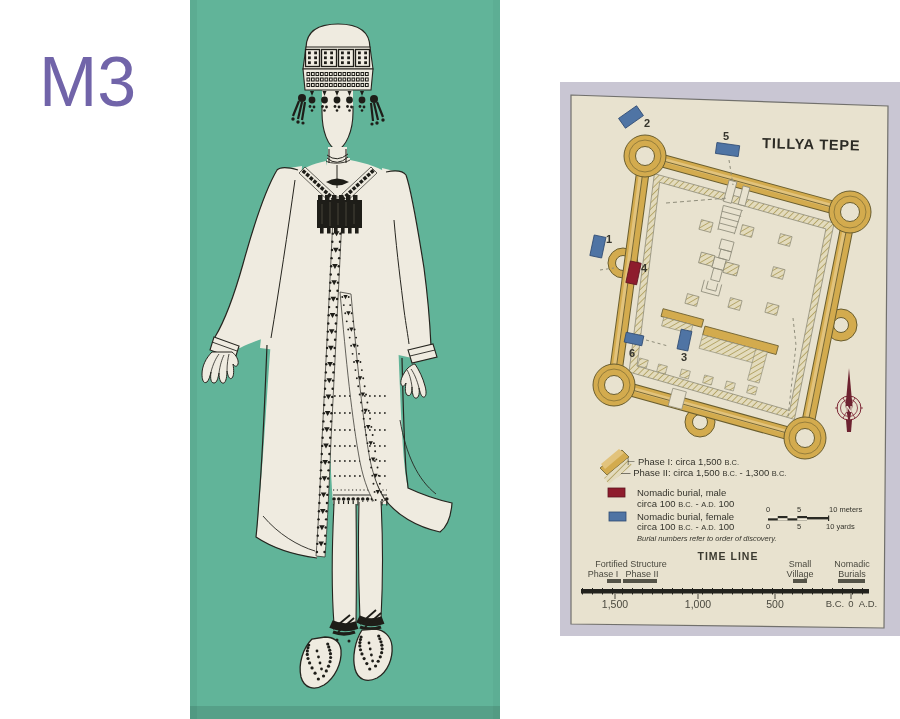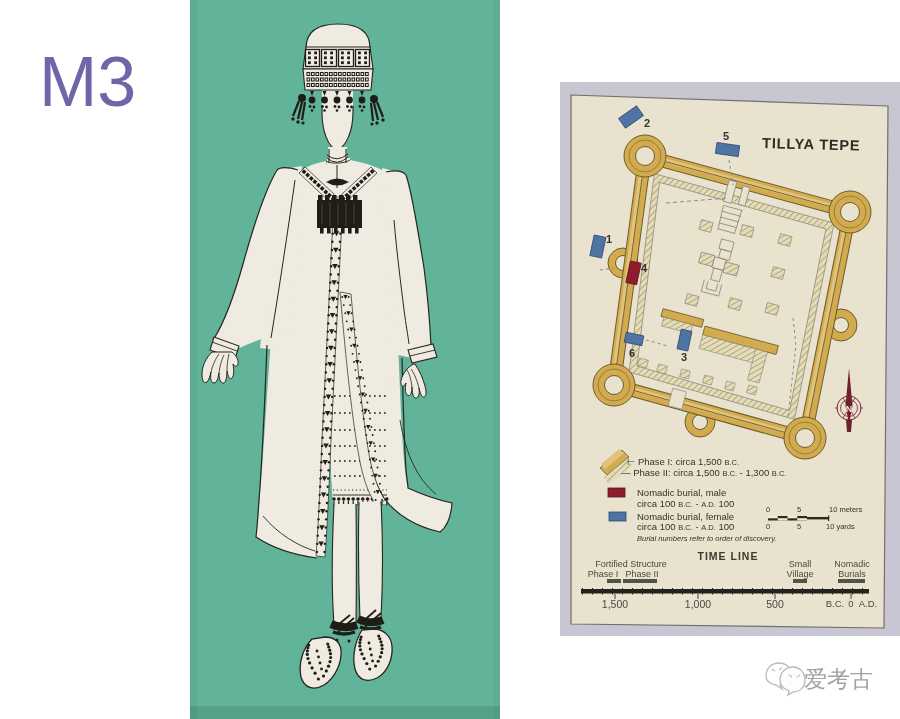--- a/index.html
+++ b/index.html
@@ -752,26 +752,13 @@
 <path d="M615,594 L615,599 M698,594 L698,599 M775,594 L775,599 M851,594 L851,599" stroke="#4a493f" stroke-width="1"></path>
 <text x="615" y="608" font-size="10.5" fill="#4a493f" text-anchor="middle">1,500</text>
 <text x="698" y="608" font-size="10.5" fill="#4a493f" text-anchor="middle">1,000</text>
 <text x="775" y="608" font-size="10.5" fill="#4a493f" text-anchor="middle">500</text>
 <text x="835" y="607" font-size="9.5" fill="#4a493f" text-anchor="middle">B.C.</text>
 <text x="851" y="607" font-size="9.5" fill="#4a493f" text-anchor="middle">0</text>
 <text x="868" y="607" font-size="9.5" fill="#4a493f" text-anchor="middle">A.D.</text>
 </g>
 </svg>
 
-<div id="wm" class="abs" style="left:758px;top:658px;width:142px;height:40px;">
-<svg width="142" height="40" viewBox="0 0 142 40">
-
-<g fill="none" stroke="#b9b9b9" stroke-width="1.3">
-<path d="M8,18 C8,10 14,5 21,5 C28,5 33,10 33,16 C33,22 28,26 22,27 L24,31 L18,27 C12,26 8,23 8,18 Z"></path>
-<path d="M22,22 C22,14 28,9 35,9 C42,9 47,15 47,22 C47,29 42,34 35,34 L30,37 L31,33 C26,31 22,27 22,22 Z" fill="#fdfdfd"></path>
-<path d="M14,11 L17,13 M24,10 L21,12" stroke-width="1.1"></path>
-<path d="M31,17 L34,19 M42,17 L39,19" stroke-width="1.1"></path>
-</g>
-
-<text x="46" y="29" font-size="23" fill="#a2a2a2" font-family="Liberation Sans, sans-serif">爱考古</text>
-</svg>
 </div>
-</div>
 
 </body></html>

